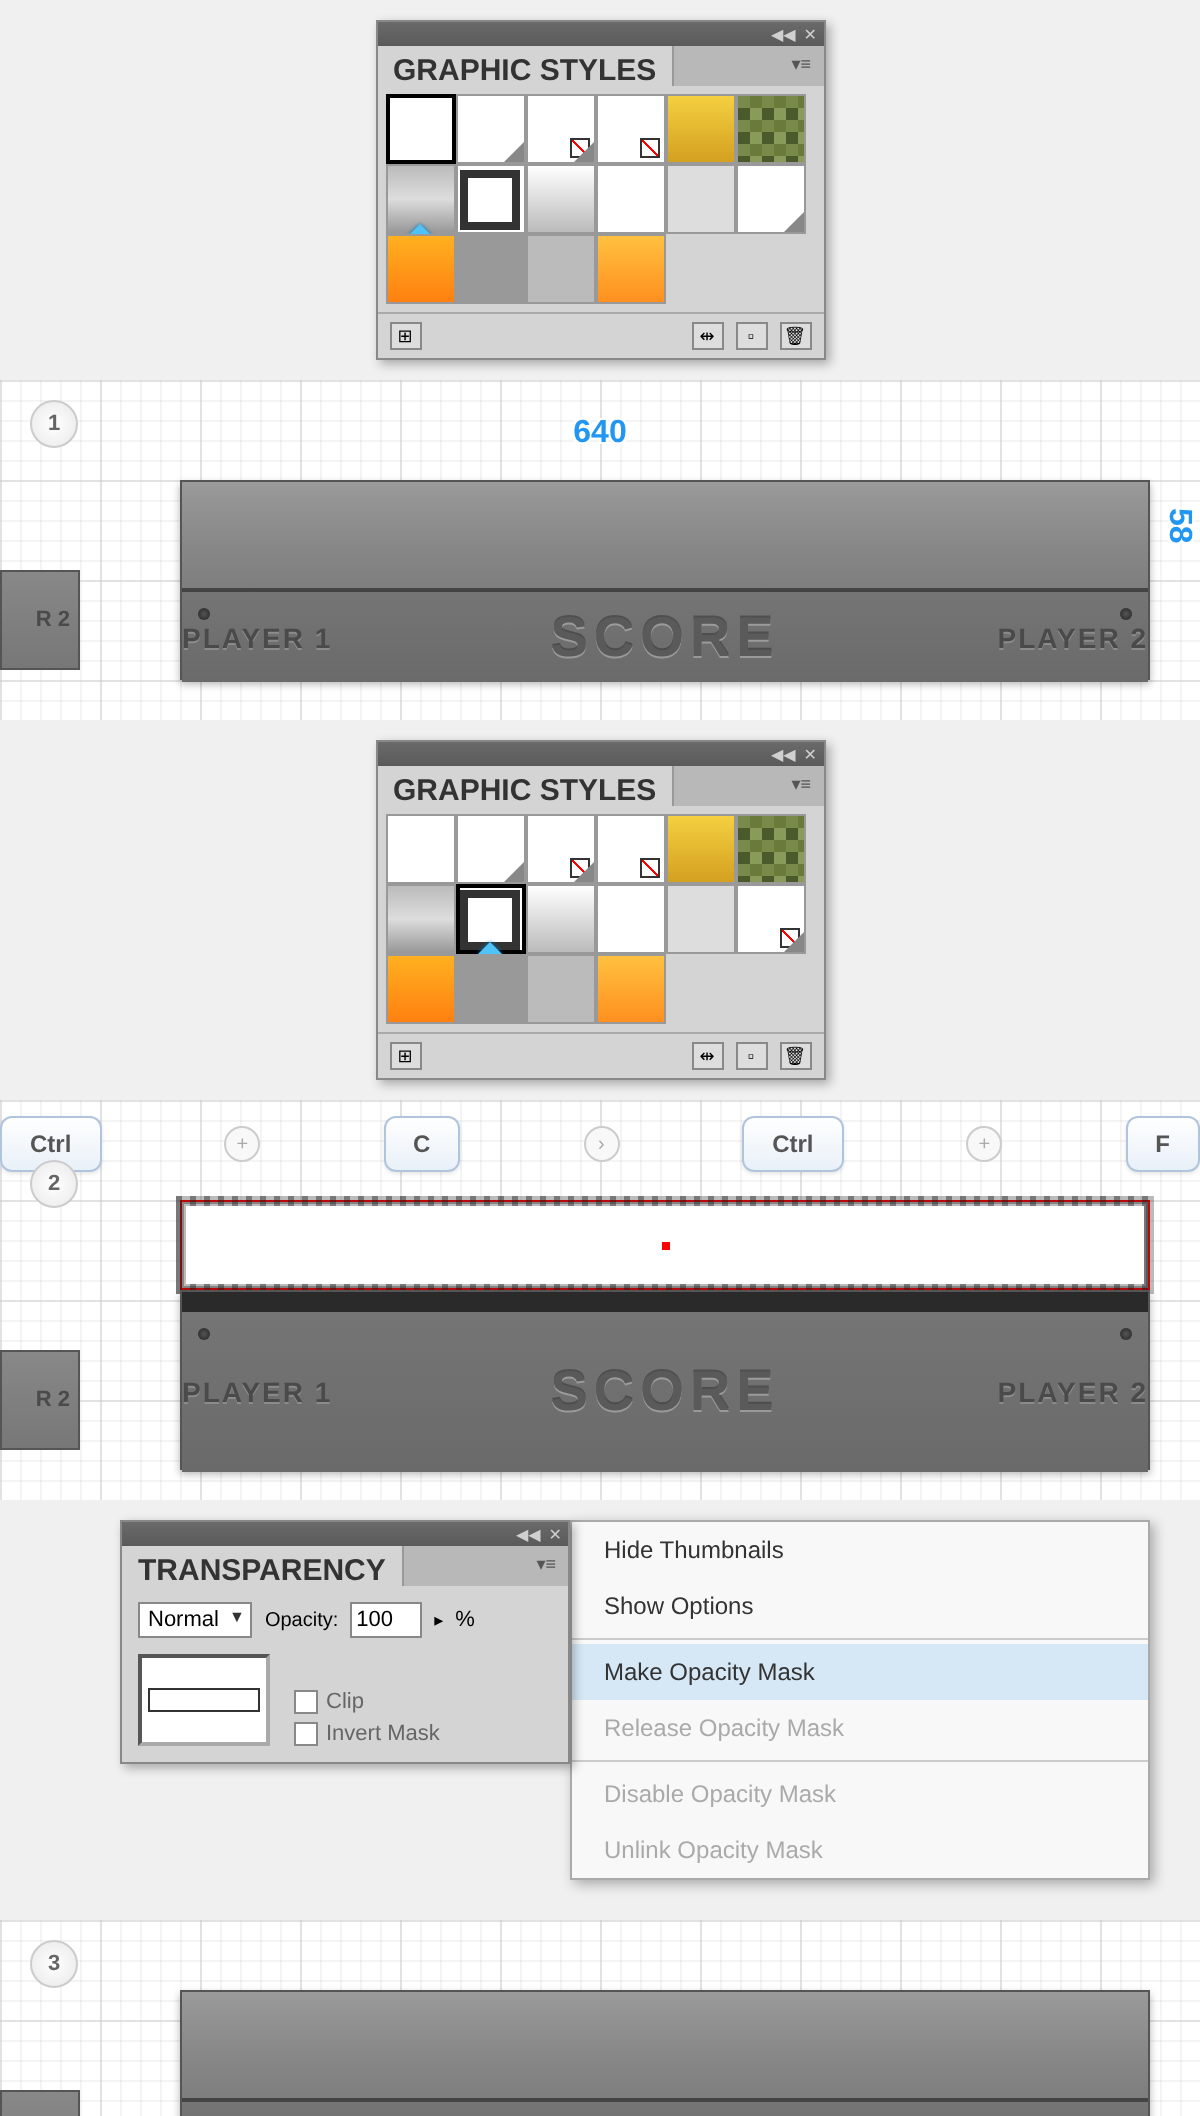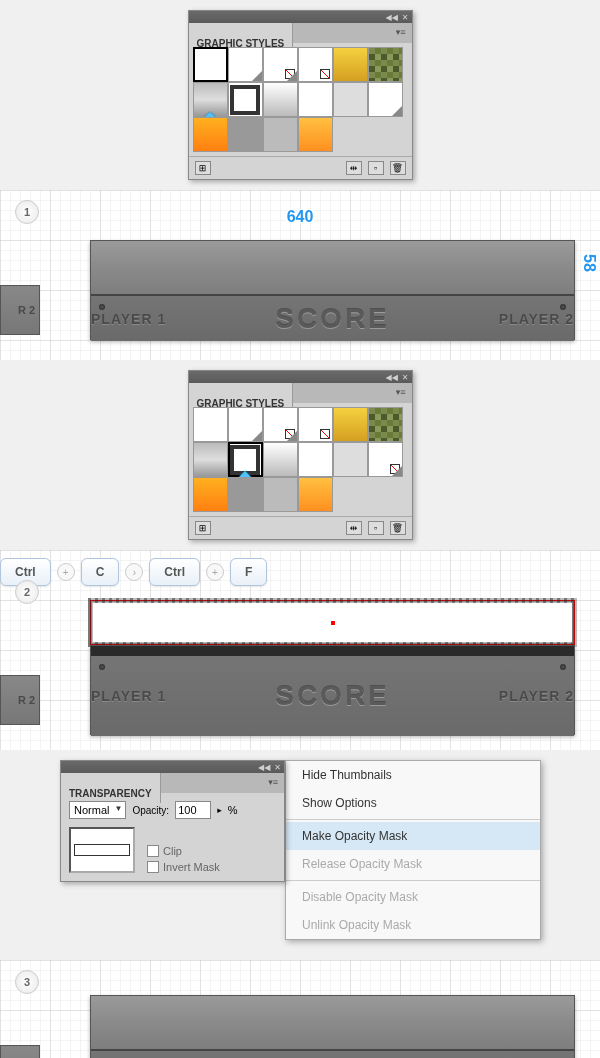--- a/index.html
+++ b/index.html
@@ -3,21 +3,21 @@
 <meta charset="utf-8">
 <style>
 *{box-sizing:border-box;margin:0;padding:0;font-family:Tahoma,Arial,sans-serif}
 body{background:#f0f0f0;width:600px}
 .section{background:#f0f0f0;padding:10px 0}
 .grid-bg{background-color:#fff;background-image:linear-gradient(rgba(200,200,200,.4) 1px,transparent 1px),linear-gradient(90deg,rgba(200,200,200,.4) 1px,transparent 1px),linear-gradient(rgba(200,200,200,.2) 1px,transparent 1px),linear-gradient(90deg,rgba(200,200,200,.2) 1px,transparent 1px);background-size:50px 50px,50px 50px,10px 10px,10px 10px}
 .panel{background:#d4d4d4;border:1px solid #888;box-shadow:2px 2px 5px rgba(0,0,0,.3);margin:0 auto;position:relative}
 .panel-head{background:linear-gradient(#6a6a6a,#5a5a5a);height:12px;display:flex;justify-content:flex-end;align-items:center;padding:0 3px;gap:4px}
 .panel-head span{color:#d0d0d0;font-size:8px}
 .panel-tabs{display:flex;background:#b8b8b8;height:20px}
-.panel-tab{background:#d4d4d4;padding:15px 8px;font-size:10px;font-weight:bold;color:#333;border-right:1px solid #999}
+.panel-tab{background:#d4d4d4;padding:4px 8px;font-size:15px;font-weight:bold;color:#333;border-right:1px solid #999}
 .swatch-grid{display:grid;grid-template-columns:repeat(6,35px);grid-auto-rows:35px;gap:0;padding:4px;background:#d4d4d4}
 .sw{border:1px solid #999;background:#fff;position:relative;display:flex;align-items:center;justify-content:center}
 .sw.sel{border:2px solid #000}
 .sw.plain{background:#fff}
 .sw.fold::after{content:"";position:absolute;bottom:0;right:0;border:5px solid transparent;border-bottom-color:#888;border-right-color:#888}
 .sw.red::before{content:"";position:absolute;bottom:2px;right:2px;width:8px;height:8px;background:linear-gradient(45deg,#fff 45%,red 45%,red 55%,#fff 55%);border:1px solid #333}
 .sw.gold{background:linear-gradient(#f5d040,#d4a020)}
 .sw.camo{background:repeating-conic-gradient(#6a7a3a 0 25%,#8a9a5a 25% 50%,#4a5a2a 50% 75%,#7a8a4a 75% 100%);background-size:12px 12px}
 .sw.metal{background:linear-gradient(#bbb,#ddd,#999)}
 .sw.frame{display:flex;align-items:center;justify-content:center}
@@ -36,40 +36,40 @@
 .step-num{position:absolute;top:10px;left:15px;width:24px;height:24px;border-radius:50%;background:radial-gradient(#fff,#e8e8e8);border:1px solid #ccc;display:flex;align-items:center;justify-content:center;font-size:11px;color:#666;font-weight:bold;z-index:10}
 .dim-label{position:absolute;font-size:16px;font-weight:bold;color:#2196f3;text-shadow:1px 1px 0 #fff,-1px -1px 0 #fff,1px -1px 0 #fff,-1px 1px 0 #fff}
 .score-bar{position:absolute;left:90px;right:25px;top:50px;height:100px;background:linear-gradient(180deg,#787878 0%,#8a8a8a 20%,#7a7a7a 50%,#6e6e6e 100%);border:1px solid #555;box-shadow:0 2px 4px rgba(0,0,0,.3)}
 .score-top{height:55px;background:linear-gradient(180deg,#9a9a9a,#8a8a8a,#7e7e7e);border-bottom:2px solid #444;position:relative}
 .score-top::after{content:"";position:absolute;bottom:-6px;left:0;right:0;height:4px;background:#2a2a2a}
 .score-bottom{height:45px;display:flex;align-items:center;justify-content:space-between;background:linear-gradient(180deg,#757575,#6a6a6a);position:relative}
 .rivet{width:6px;height:6px;background:radial-gradient(#555,#222);border-radius:50%;position:absolute}
 .plabel{font-size:14px;font-weight:bold;color:#4a4a4a;letter-spacing:1px;text-shadow:0 1px 0 rgba(255,255,255,.2)}
 .scorelabel{font-size:28px;font-weight:bold;color:#5a5a5a;letter-spacing:3px;text-shadow:0 1px 0 rgba(255,255,255,.3),0 -1px 0 rgba(0,0,0,.3)}
 .side-plate{position:absolute;left:0;top:95px;width:40px;height:50px;background:linear-gradient(#888,#777);border:1px solid #555;display:flex;align-items:center;justify-content:flex-end;padding-right:4px;font-size:11px;font-weight:bold;color:#4a4a4a}
-.key-row{display:flex;align-items:center;justify-content:flex-start;gap:6px;padding:8px 0}
+.key-row{display:flex;align-items:center;justify-content:space-between;gap:6px;padding:8px 0}
 .key{background:linear-gradient(#fff,#e8f0f8);border:1px solid #b0c4de;border-radius:6px;padding:6px 14px;font-size:12px;color:#555;font-weight:bold;box-shadow:0 1px 2px rgba(0,0,0,.1)}
 .key-plus{width:18px;height:18px;border:1px solid #ccc;border-radius:50%;background:#f8f8f8;display:flex;align-items:center;justify-content:center;font-size:10px;color:#aaa}
 .sel-rect{position:absolute;left:90px;right:25px;top:50px;height:45px;background:#fff;border:1px solid red;box-shadow:inset 0 0 0 1px rgba(0,0,0,.3)}
 .sel-rect::before{content:"";position:absolute;top:-3px;left:-3px;right:-3px;bottom:-3px;background:repeating-linear-gradient(90deg,rgba(30,30,30,.6) 0 3px,rgba(30,30,30,.3) 3px 7px)}
 .sel-rect::after{content:"";position:absolute;inset:2px;background:#fff}
 .sel-dot{position:absolute;top:50%;left:50%;width:4px;height:4px;background:red;transform:translate(-50%,-50%);z-index:2}
 .trans-panel{width:225px}
 .trans-body{padding:8px;background:#d4d4d4}
 .trans-row1{display:flex;gap:6px;align-items:center;margin-bottom:8px}
 .dd{background:#fff;border:1px solid #888;padding:2px 16px 2px 4px;font-size:11px;position:relative}
 .dd::after{content:"▼";position:absolute;right:3px;font-size:8px;color:#333}
 .num-input{width:36px;background:#fff;border:1px solid #888;padding:2px;font-size:11px;}
 .trans-row2{display:flex;gap:12px;align-items:flex-end}
 .thumb-box{width:66px;height:46px;background:#fff;border:2px inset #aaa;display:flex;align-items:center;justify-content:center}
 .thumb-inner{width:56px;height:12px;background:#fff;border:1px solid #333}
 .chk-group{display:flex;flex-direction:column;gap:4px;font-size:11px;color:#666}
 .chk{display:flex;align-items:center;gap:4px}
 .chk-box{width:12px;height:12px;border:1px solid #888;background:#fff}
-.menu{background:#f8f8f8;border:1px solid #aaa;box-shadow:2px 2px 6px rgba(0,0,0,.3);width:256px;font-size:12px}
+.menu{background:#f8f8f8;border:1px solid #aaa;box-shadow:2px 2px 6px rgba(0,0,0,.3);width:290px;font-size:12px}
 .menu-item{padding:7px 16px;color:#333}
 .menu-item.hl{background:#d6e8f5}
 .menu-item.dis{color:#aaa}
 .menu-sep{height:1px;background:#ccc;margin:2px 0}
 .flex-row{display:flex;align-items:flex-start;padding:10px 0 20px 0}
 </style>
 </head>
 <body>
 
 <div class="section">

